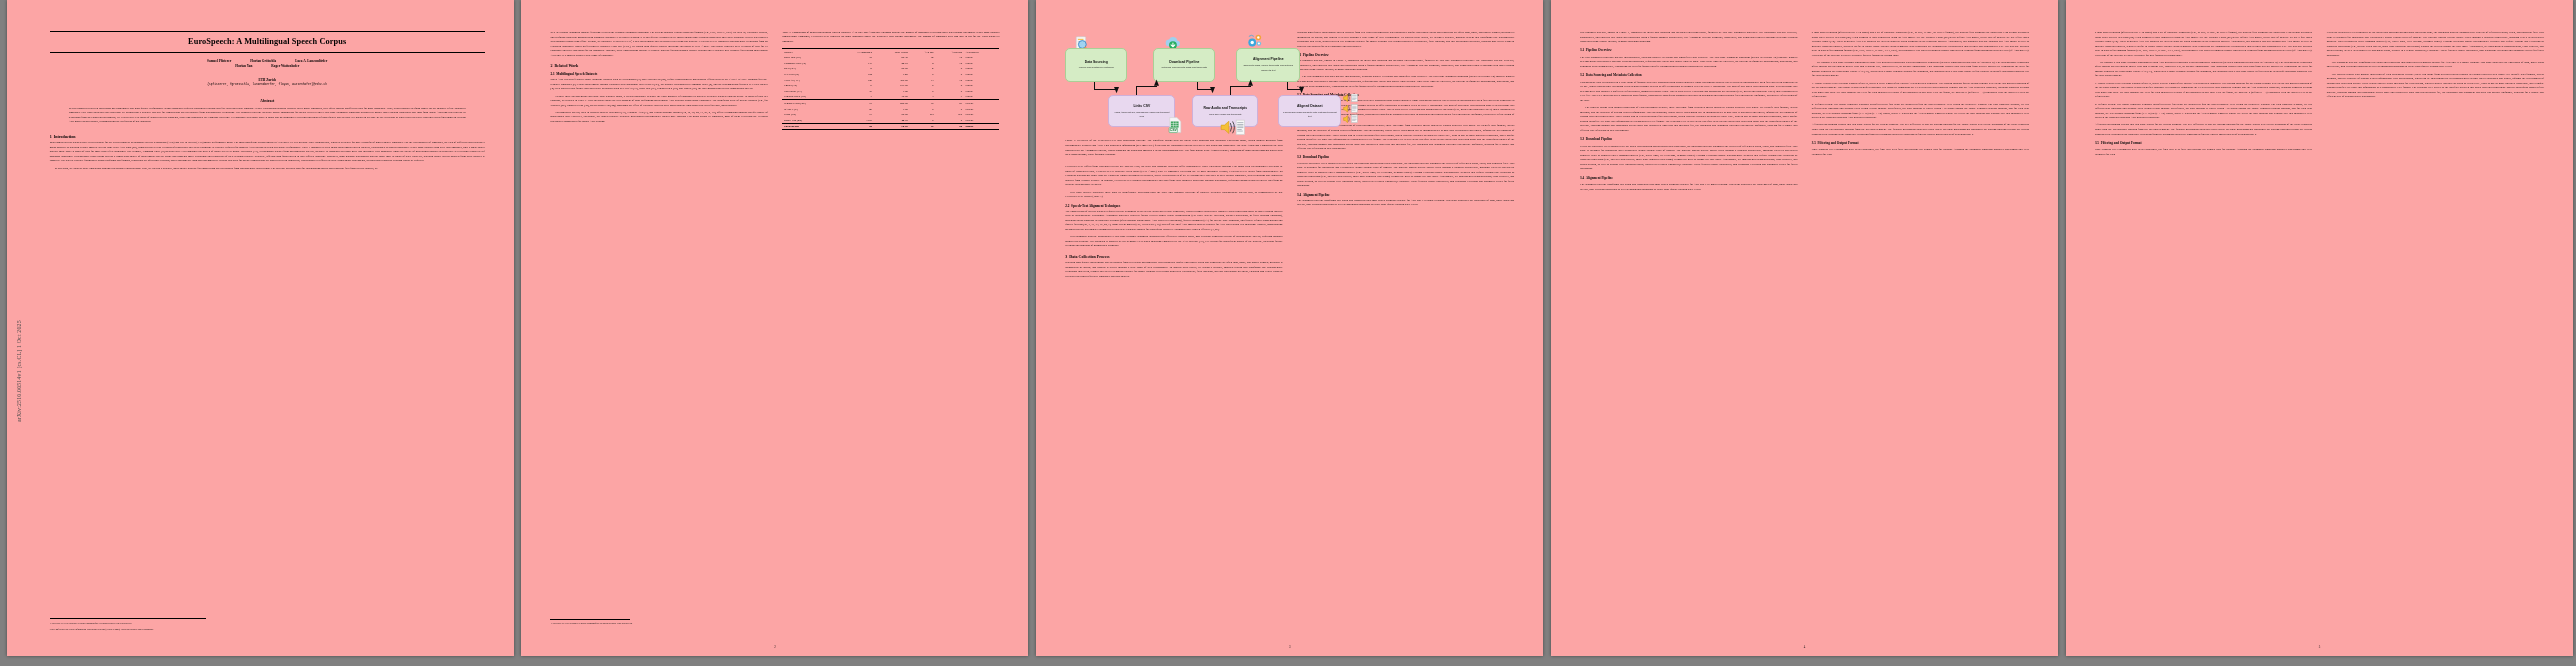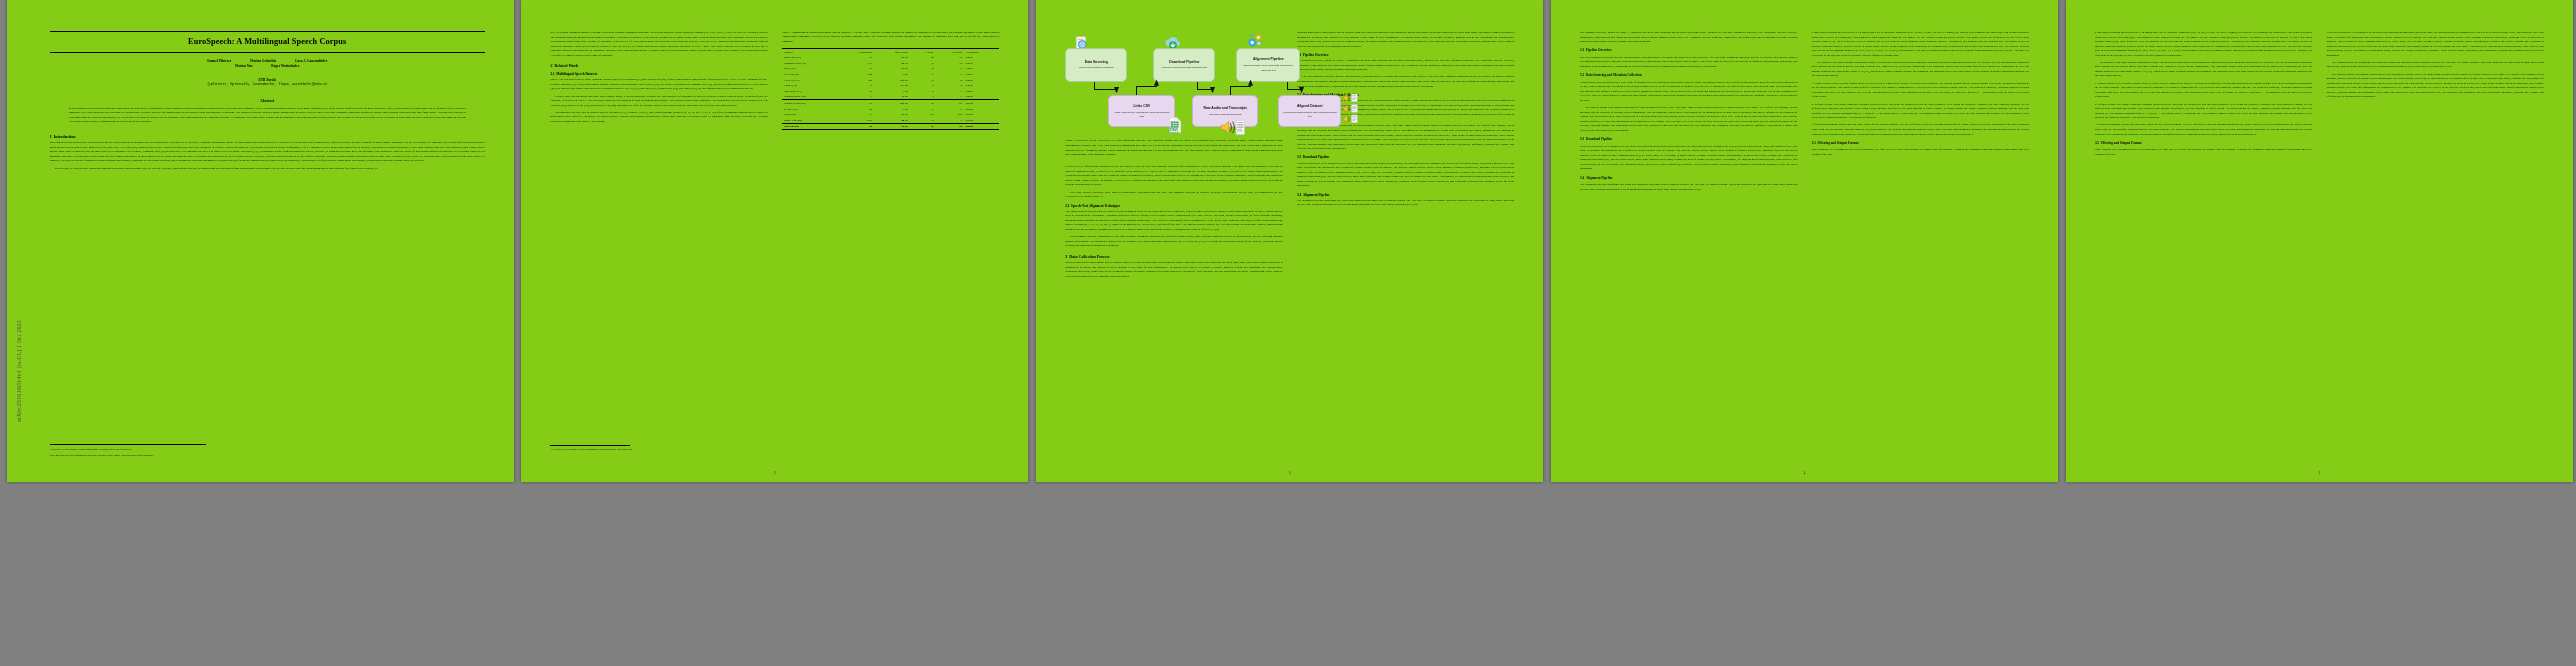--- a/index.html
+++ b/index.html
@@ -1,19 +1,19 @@
 <!DOCTYPE html>
 <html style="font-size:9px"><head>
 <meta charset="utf-8">
 <style>
   html,body{margin:0;padding:0;background:#7a7a7a;}
   body{font-family:"Liberation Serif",serif;}
   .viewport{width:2576px;height:667px;position:relative;background:#808080;overflow:hidden;}
   .pages{display:flex;gap:7.8px;padding:0;height:667px;align-items:flex-start;}
-  .page{background:#84cc16;width:507px;height:482px;position:relative;box-shadow:0 0 3.3px rgba(0,0,0,.45);flex:0 0 auto;overflow:hidden;}
+  .page{background:#fca5a5;width:507px;height:656px;position:relative;box-shadow:0 0 3.3px rgba(0,0,0,.45);flex:0 0 auto;overflow:hidden;}
   .page:first-child{margin-left:6.7px;}
   .pg-inner{position:absolute;inset:0;padding:31px 29px 22px 29px;box-sizing:border-box;}
   .cols{display:flex;gap:14.5px;height:100%;}
   .col{flex:1 1 0;min-width:0;}
   .tiny{font-size:2.8px;line-height:1.62;text-align:justify;color:#0b0b0b;hyphens:auto;}
   .tiny p{margin:0 0 2.8px 0;text-indent:5px;}
   .tiny p.nind{text-indent:0;}
   h1.title{font-size:8.3px;line-height:1.16;text-align:center;font-weight:bold;margin:0;letter-spacing:0.1px;}
   .rule-thick{border-top:1.7px solid #000;margin:0 0 5px 0;}
   .rule-thin{border-top:0.6px solid #000;margin:5px 0 0 0;}

